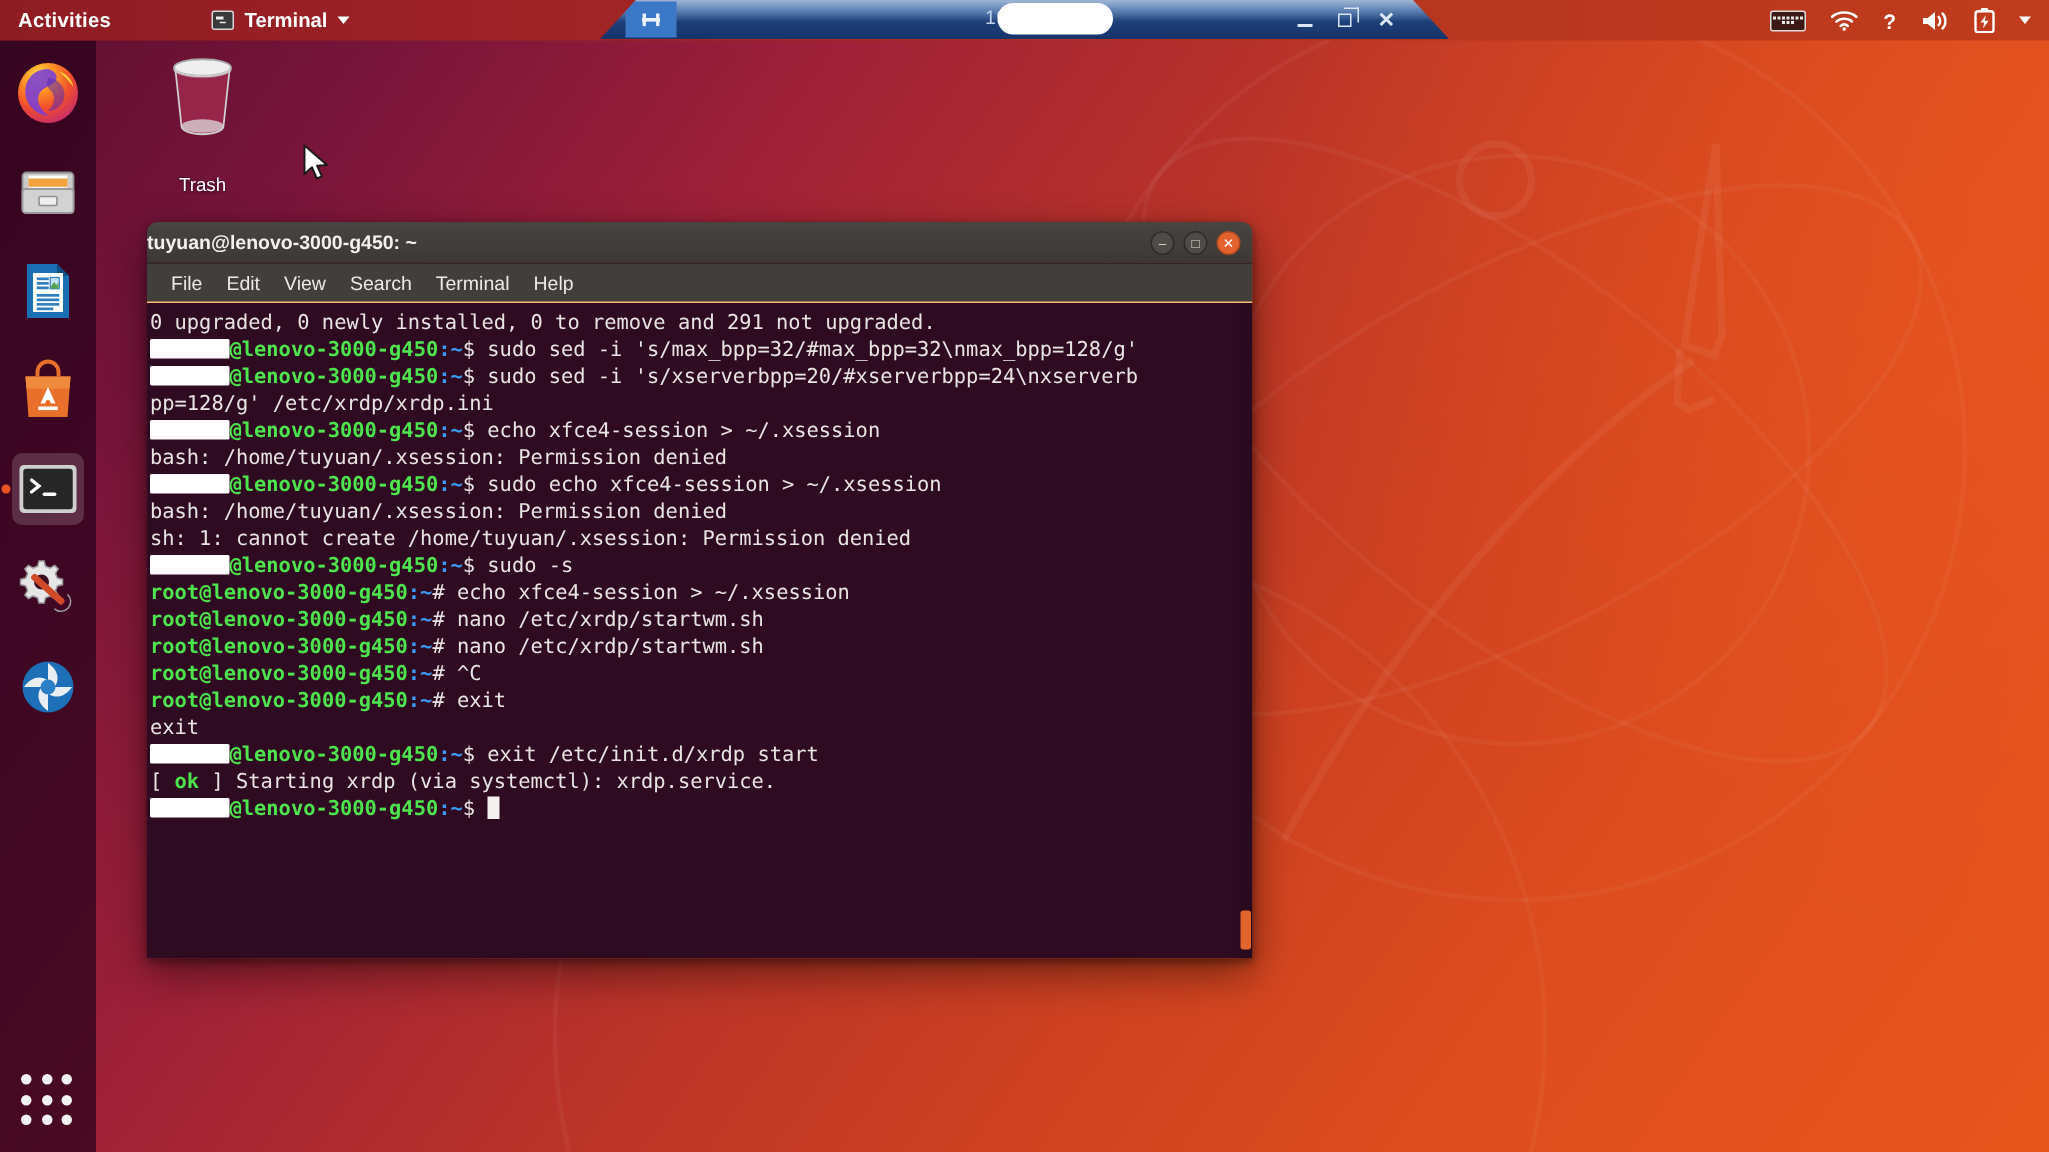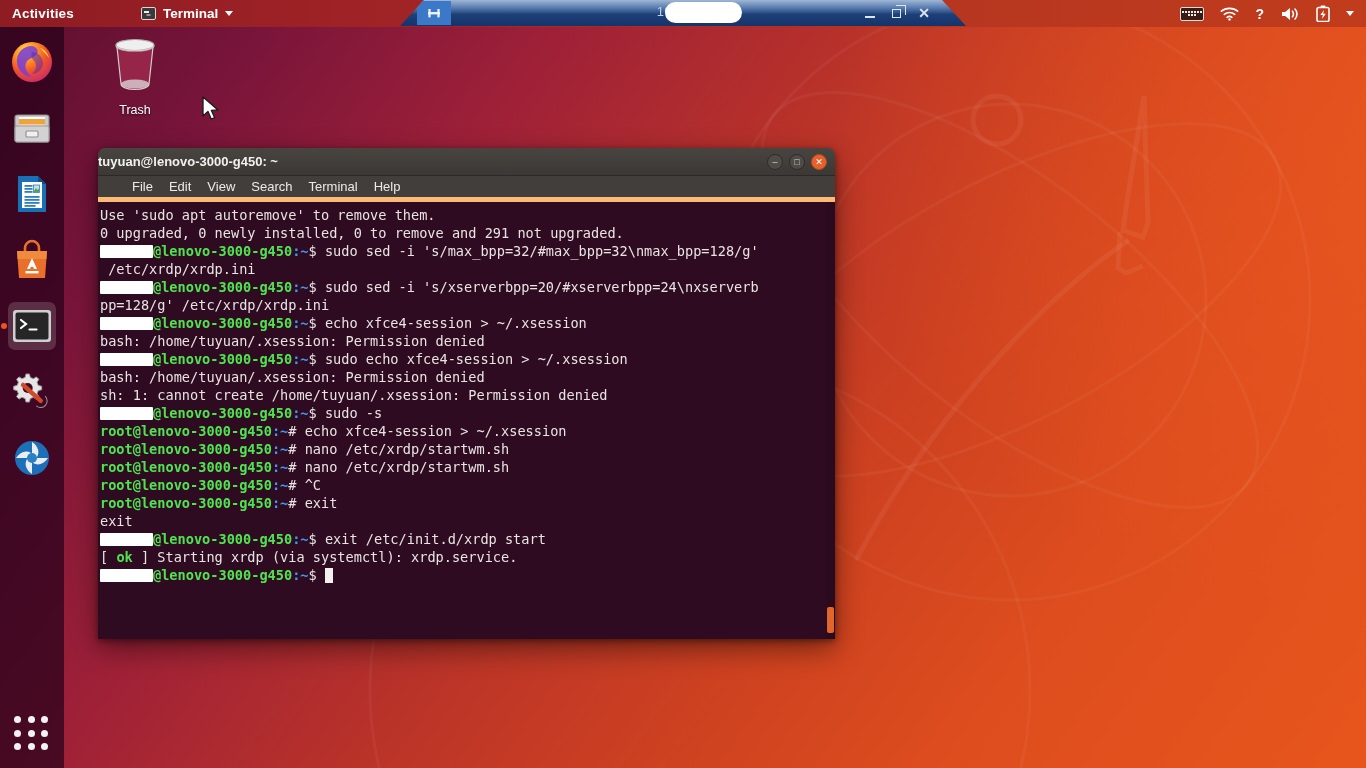--- a/index.html
+++ b/index.html
@@ -92,21 +92,21 @@
     width:36px; height:36px; display:grid; grid-template-columns:repeat(3,1fr);
     grid-template-rows:repeat(3,1fr); gap:5px;
   }
   #apps-grid i{ width:7px;height:7px;border-radius:50%;background:#f2f2f2;display:block; }
 
   
   #trash{
     position:absolute; left:100px; top:36px; width:70px; text-align:center; z-index:10;
   }
   #trash .lbl{
-    color:#fff;font-size:12.5px;margin-top:3px;text-shadow:0 1px 2px rgba(0,0,0,.75);
+    color:#fff;font-size:12.5px;margin-top:15px;text-shadow:0 1px 2px rgba(0,0,0,.75);
   }
   #cursor{ position:absolute; left:202px; top:96px; z-index:70; }
 
   
   #term{
     position:absolute; left:98px; top:148px; width:737px; height:491px; z-index:20;
     border-radius:7px 7px 0 0; overflow:hidden;
     box-shadow:0 10px 28px rgba(0,0,0,.45), 0 2px 6px rgba(0,0,0,.4);
   }
   #term-titlebar{
@@ -114,22 +114,22 @@
     background:linear-gradient(180deg,#484541 0%,#3b3835 100%);
     border-bottom:1px solid #2b2926;
     display:flex;align-items:center;justify-content:flex-start;position:relative;
   }
   #term-title{ color:#f2f1f0;font-size:13px;font-weight:bold; }
   #term-wbtns{ position:absolute;right:8px;top:0;height:28px;display:flex;align-items:center;gap:6px;}
   .wbtn{ width:16px;height:16px;border-radius:50%;background:#4f4c48;border:1px solid #2e2c2a;
          display:flex;align-items:center;justify-content:center;color:#dedad6;font-size:9px;line-height:1;}
   .wbtn.close{ background:#e4622e;border-color:#b44a20;color:#fff; }
   #term-menubar{
-    height:26px;background:#413e3b;display:flex;align-items:center;gap:0;padding-left:26px;
-    border-bottom:5px solid #fdba74;
+    height:26px;background:#413e3b;display:flex;align-items:center;gap:0;padding-left:8px;
+    border-bottom:1px solid #fdba74;
   }
   #term-menubar span{ color:#eceae8;font-size:13px;padding:2px 8px; }
   #term-body{
     position:relative; height:437px; background:#2f0b22;
     font-family:"DejaVu Sans Mono","Liberation Mono",monospace;
     font-size:13.6px; line-height:18px; padding:4px 0 0 1px; overflow:hidden;
   }
   #term-body .ln{ white-space:pre; padding-left:1px; height:18px; }
   .c-green{ color:#4ee44e; font-weight:bold; }
   .c-blue{ color:#3b9bf5; font-weight:bold; }
@@ -363,24 +363,22 @@
   <div id="term-menubar">
     <span>File</span>
     <span>Edit</span>
     <span>View</span>
     <span>Search</span>
     <span>Terminal</span>
     <span>Help</span>
   </div>
   <div id="term-body">
     <div id="term-lines">
-        <div class="ln"><span class="c-white">Use 'sudo apt autoremove' to remove them.</span></div>
         <div class="ln"><span class="c-white">0 upgraded, 0 newly installed, 0 to remove and 291 not upgraded.</span></div>
         <div class="ln"><span class="redact"></span><span class="c-green">@lenovo-3000-g450</span><span class="c-blue">:~</span><span class="c-white">$</span><span class="c-white"> sudo sed -i 's/max_bpp=32/#max_bpp=32\nmax_bpp=128/g'</span></div>
-        <div class="ln"><span class="c-white"> /etc/xrdp/xrdp.ini</span></div>
         <div class="ln"><span class="redact"></span><span class="c-green">@lenovo-3000-g450</span><span class="c-blue">:~</span><span class="c-white">$</span><span class="c-white"> sudo sed -i 's/xserverbpp=20/#xserverbpp=24\nxserverb</span></div>
         <div class="ln"><span class="c-white">pp=128/g' /etc/xrdp/xrdp.ini</span></div>
         <div class="ln"><span class="redact"></span><span class="c-green">@lenovo-3000-g450</span><span class="c-blue">:~</span><span class="c-white">$</span><span class="c-white"> echo xfce4-session &gt; ~/.xsession</span></div>
         <div class="ln"><span class="c-white">bash: /home/tuyuan/.xsession: Permission denied</span></div>
         <div class="ln"><span class="redact"></span><span class="c-green">@lenovo-3000-g450</span><span class="c-blue">:~</span><span class="c-white">$</span><span class="c-white"> sudo echo xfce4-session &gt; ~/.xsession</span></div>
         <div class="ln"><span class="c-white">bash: /home/tuyuan/.xsession: Permission denied</span></div>
         <div class="ln"><span class="c-white">sh: 1: cannot create /home/tuyuan/.xsession: Permission denied</span></div>
         <div class="ln"><span class="redact"></span><span class="c-green">@lenovo-3000-g450</span><span class="c-blue">:~</span><span class="c-white">$</span><span class="c-white"> sudo -s</span></div>
         <div class="ln"><span class="c-green">root</span><span class="c-green">@lenovo-3000-g450</span><span class="c-blue">:~</span><span class="c-white">#</span><span class="c-white"> echo xfce4-session &gt; ~/.xsession</span></div>
         <div class="ln"><span class="c-green">root</span><span class="c-green">@lenovo-3000-g450</span><span class="c-blue">:~</span><span class="c-white">#</span><span class="c-white"> nano /etc/xrdp/startwm.sh</span></div>

